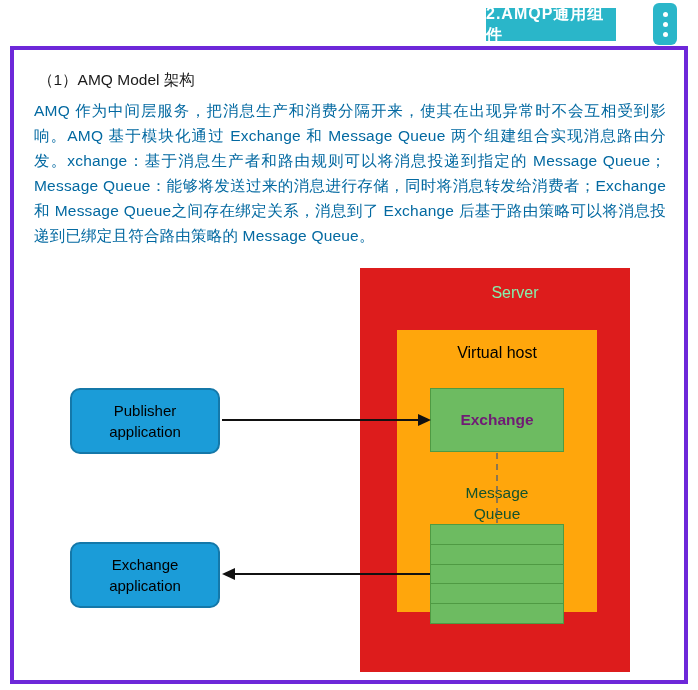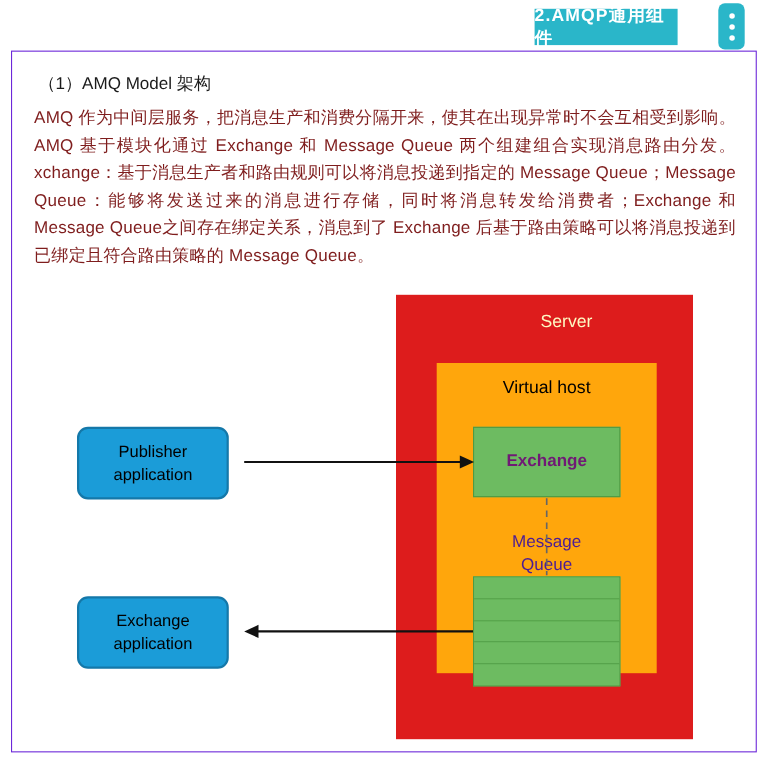--- a/index.html
+++ b/index.html
@@ -20,62 +20,62 @@
   .badge-side {
     position:absolute; left:653px; top:3px; width:24px; height:42px;
     background:var(--cyan); border-radius:6px; z-index:10;
     display:flex; flex-direction:column; align-items:center; justify-content:center; gap:5px;
   }
   .badge-side .dot { width:5px; height:5px; border-radius:50%; background:#fff; }
 
   
   .main {
     position:absolute; left:10px; top:46px; width:678px; height:638px;
-    background:#fff; border:1px solid #6d28d9;
+    background:#fff; border:4px solid #6d28d9;
   }
   .heading {
     margin:18px 20px 6px 24px; font-size:15.5px; line-height:24px; color:#1a1a1a;
   }
   .paragraph {
     margin:0 18px 0 20px; font-size:15.5px; line-height:25px;
-    text-align:justify; color:#7f1d1d; letter-spacing:0.2px;
+    text-align:justify; color:#0369a1; letter-spacing:0.2px;
   }
 
   
   .server {
     position:absolute; left:360px; top:268px; width:270px; height:404px;
     background:var(--red); z-index:1;
   }
-  .server-label { padding-top:16px; text-align:center; font-size:16px; color:#fef9c3;padding-left:40px; }
+  .server-label { padding-top:16px; text-align:center; font-size:16px; color:#86efac;padding-left:40px; }
   .vhost {
     position:absolute; left:37px; top:62px; width:200px; height:282px;
     background:var(--orange);
   }
   .vhost-label { padding-top:14px; text-align:center; font-size:16px; color:#000; }
   .exchange {
     position:absolute; left:33px; top:58px; width:134px; height:64px;
     background:var(--green); border:1.5px solid var(--greenBorder);
     display:flex; align-items:center; justify-content:center;
     font-size:15.5px; color:#701a75;font-weight:bold;
   }
   .mq-label {
     position:absolute; left:0; top:152px; width:200px; text-align:center;
-    font-size:15.5px; line-height:21px; color:#4c1d95; z-index:6;
+    font-size:15.5px; line-height:21px; color:#14532d; z-index:6;
   }
   .mq-label span { display:inline-block; max-width:84px; }
   .mq-stack {
     position:absolute; left:33px; top:194px; width:134px; height:100px;
     background:var(--green); border:1.5px solid var(--greenBorder);
     display:flex; flex-direction:column;
   }
   .mq-row { flex:1; background:var(--green); }
   .mq-row:not(:last-child) { border-bottom:1.5px solid var(--greenBorder); }
 
   .app-box {
-    position:absolute; left:70px; width:138px; height:66px;
+    position:absolute; left:70px; width:150px; height:66px;
     background:var(--blue); border:2px solid var(--blueBorder); border-radius:10px;
     display:flex; align-items:center; justify-content:center;
     font-size:15px; line-height:21px; color:#000; text-align:center; z-index:1;
   }
   .app-box span { display:inline-block; max-width:105px; }
   .publisher { top:388px; }
   .consumer  { top:542px; }
 
   svg.overlay { position:absolute; left:0; top:0; width:698px; height:690px; z-index:5; pointer-events:none; }
   .arrow-line { stroke:var(--arrow); stroke-width:2; }

